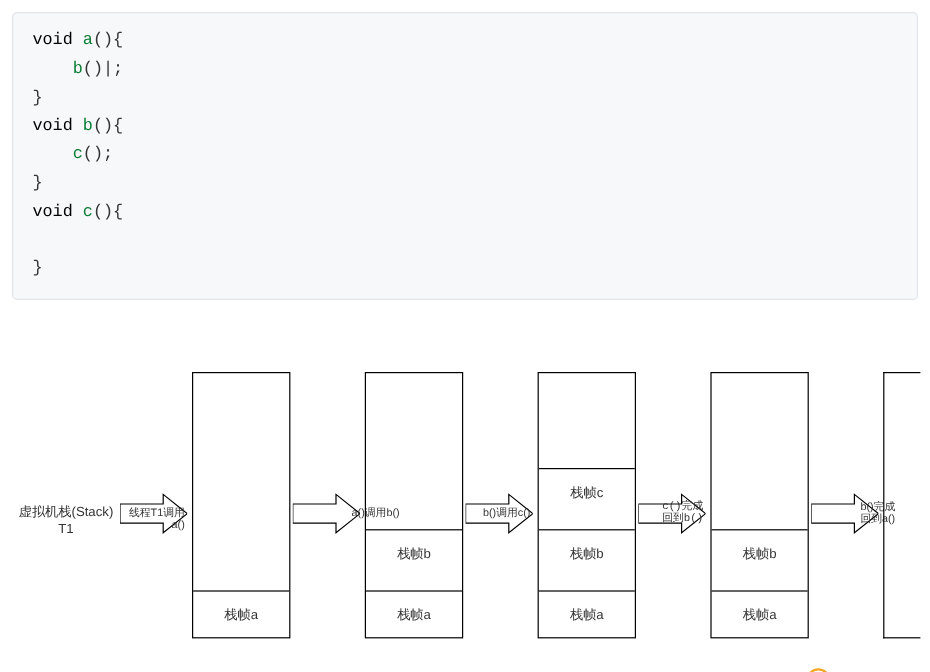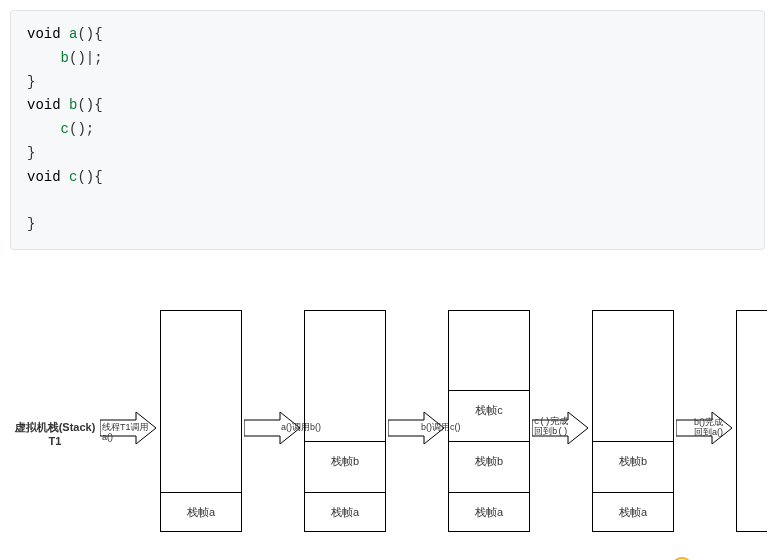--- a/index.html
+++ b/index.html
@@ -1,25 +1,25 @@
 <!DOCTYPE html>
 <html><head>
 <meta charset="utf-8">
 <style>
   body { margin:0; padding:10px; font-family:Arial,"Microsoft YaHei",sans-serif; font-size:12px; color:#333; background:#fff; width:775px; box-sizing:border-box; }
   .code-block { background:#f6f8fa; border:1px solid #e1e4e8; border-radius:4px; padding:12px 16px; font-family:Consolas,"Courier New",monospace; font-size:14px; line-height:1.7; white-space:pre; }
   .kw { color:#000000; }
   .fn { color:#0a7d33; }
   .diagram { margin-top:60px; position:relative; height:250px; }
-  .stack-label { position:absolute; left:0; top:110px; width:90px; font-size:11px; text-align:center; line-height:1.3;font-weight:bold; }
+  .stack-label { position:absolute; left:0; top:110px; width:90px; font-size:11px; text-align:center; line-height:1.3; }
   .stack { position:absolute; border:1px solid #000; width:80px; height:220px; top:0; display:flex; flex-direction:column; justify-content:flex-end; }
   .frame { border-top:1px solid #000; height:38px; display:flex; align-items:center; justify-content:center; font-size:11px;margin-top:12px; }
   .arrow { position:absolute; top:100px; width:56px; height:36px; }
   .arrow svg { width:100%; height:100%; }
-  .arrow-label { position:absolute; font-size:9px; text-align:left; width:52px; line-height:1.1; }
+  .arrow-label { position:absolute; font-size:9px; text-align:right; width:52px; line-height:1.1; }
   .watermark { position:absolute; right:0; bottom:-18px; display:flex; align-items:center; font-size:13px; color:#888; letter-spacing:4px; }
   .wm-icon { width:22px; height:22px; margin-right:4px; }
 </style>
 </head>
 <body>
 
 <div class="code-block"><span class="kw">void</span> <span class="fn">a</span>(){
     <span class="fn">b</span>()|;
 }
 <span class="kw">void</span> <span class="fn">b</span>(){
@@ -57,21 +57,21 @@
   <div class="stack" style="left:294px;">
     <div class="frame">栈帧b</div>
     <div class="frame">栈帧a</div>
   </div>
 
   <div class="arrow" style="left:378px;">
     <svg viewBox="0 0 56 36">
         <path d="M0 10 H36 V2 L56 18 L36 34 V26 H0 Z" fill="#fff" stroke="#000" stroke-width="1"></path>
       </svg>
   </div>
-  <div class="arrow-label" style="left:380px; top:113px;padding-left:31px;">b()调用c()</div>
+  <div class="arrow-label" style="left:380px; top:113px;">b()调用c()</div>
 
   <div class="stack" style="left:438px;">
     <div class="frame">栈帧c</div>
     <div class="frame">栈帧b</div>
     <div class="frame">栈帧a</div>
   </div>
 
   <div class="arrow" style="left:522px;">
     <svg viewBox="0 0 56 36">
         <path d="M0 10 H36 V2 L56 18 L36 34 V26 H0 Z" fill="#fff" stroke="#000" stroke-width="1"></path>

